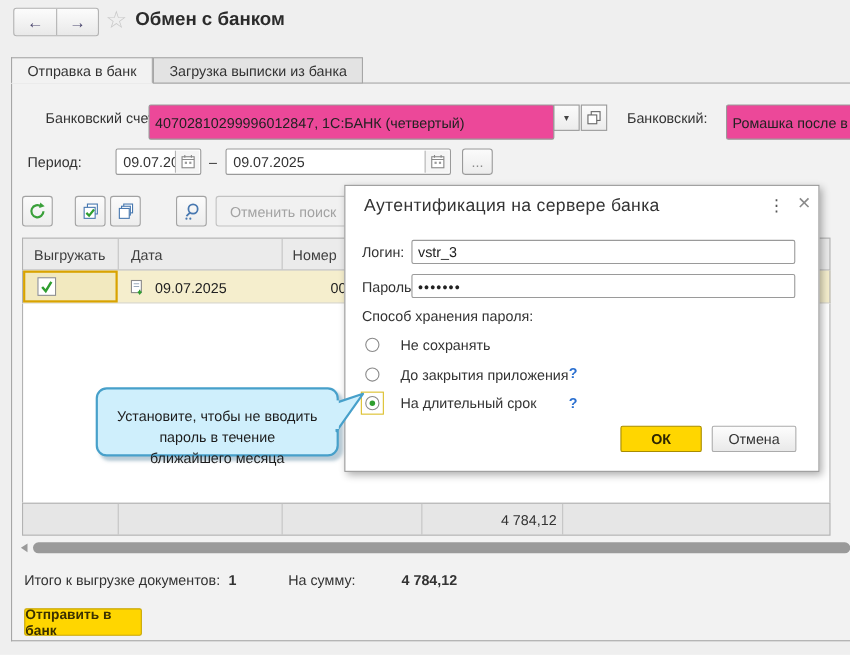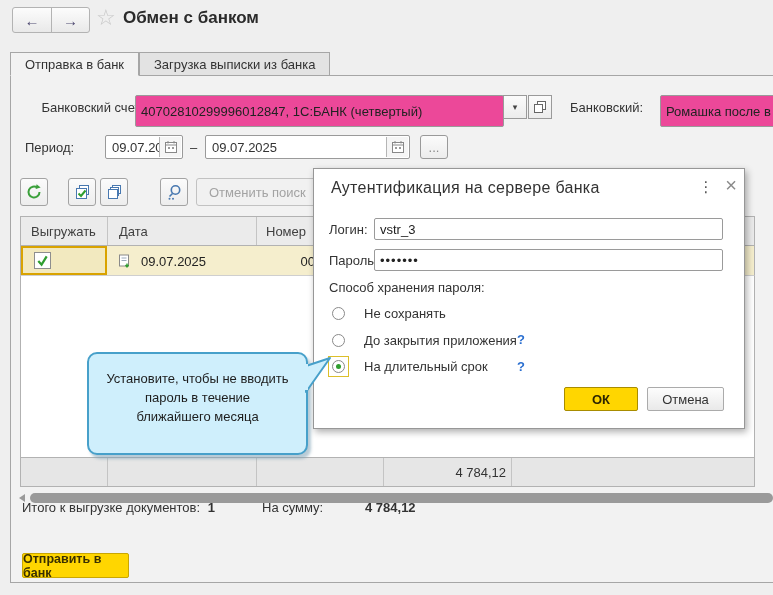--- a/index.html
+++ b/index.html
@@ -45,21 +45,21 @@
   .hcell { position:absolute; top:7px; color:#3f3f3f; }
   .sel-cell { position:absolute; left:0; top:0; width:86px; height:29px; border:2px solid #d9a300; background:#f2e9bf; display:flex; align-items:center; }
   .cbx { width:17px; height:17px; background:#fff; border:1px solid #8e8e8e; margin-left:11px; display:flex; align-items:center; justify-content:center; }
   .totcell { position:absolute; top:7px; color:#333; }
 
   
   .hscroll-thumb { left:30px; top:493px; width:743px; height:10px; background:#9a9a9a; border-radius:5px; }
   .hscroll-arrow { left:19px; top:494px; width:0; height:0; border-top:4px solid transparent; border-bottom:4px solid transparent; border-right:6px solid #9a9a9a; }
 
   
-  .summary { top:500px; color:#333;text-align:center; }
+  .summary { top:520px; color:#333;text-align:center; }
   .yellow-btn { display:flex; align-items:center; justify-content:center; background:#ffd600; border:1px solid #c9a602; border-radius:2px; font-weight:bold; color:#3a3000; }
 
   
   .dialog { left:313px; top:168px; width:432px; height:261px; background:#fff; border:1px solid #979797; box-shadow:2px 3px 7px rgba(0,0,0,0.32); z-index:5; }
   .dlg-title { position:absolute; left:17px; top:10px; font-size:16px; letter-spacing:0.3px; color:#333; }
   .dlg-kebab { position:absolute; left:384px; top:9px; width:16px; text-align:center; font-size:15px; color:#555; }
   .dlg-close { position:absolute; left:406px; top:5px; width:22px; text-align:center; font-size:20px; color:#8a8a8a; }
   .dlg-input { position:absolute; left:60px; width:349px; height:22px; border:1px solid #9a9a9a; border-radius:2px; background:#fff; font:13px "Liberation Sans","DejaVu Sans",sans-serif; padding:0 5px; color:#222; }
   .dlg-label { position:absolute; left:15px; color:#333; }
   .opt-row { position:absolute; left:14px; height:22px; display:flex; align-items:center; }
@@ -67,21 +67,21 @@
   .radio-wrap.selected { border-color:#dcbf2a; }
   .radio { width:13px; height:13px; border:1px solid #8a8a8a; border-radius:50%; background:#fff; position:relative; }
   .radio .dot { position:absolute; left:3px; top:3px; width:5px; height:5px; border-radius:50%; background:#2f9e2f; }
   .opt-label { margin-left:15px; }
   .help-q { position:absolute; left:203px; color:#2a6fd0; font-weight:bold; }
   .dlg-btn { position:absolute; top:218px; height:24px; display:flex; align-items:center; justify-content:center; border-radius:2px; }
   .dlg-ok { left:250px; width:74px; background:#ffd600; border:1px solid #a88c00; font-weight:bold; color:#2e2600; }
   .dlg-cancel { left:333px; width:77px; background:linear-gradient(#fdfdfd,#e9e9e9); border:1px solid #ababab; color:#333; }
 
   
-  .tooltip { left:87px; top:352px; width:221px; height:103px; background:#cfeffc; border:2px solid #47a0ca; border-radius:10px; box-shadow:3px 4px 3px rgba(125,160,180,0.55); z-index:8; text-align:center; padding-top:15px; line-height:19px; color:#1d1d1d; }
+  .tooltip { left:87px; top:352px; width:221px; height:63px; background:#cfeffc; border:2px solid #47a0ca; border-radius:10px; box-shadow:3px 4px 3px rgba(125,160,180,0.55); z-index:8; text-align:center; padding-top:15px; line-height:19px; color:#1d1d1d; }
   .tooltip-arrow { left:300px; top:348px; z-index:9; }
 </style>
 </head>
 <body>
 
 <div class="abs navgroup">
   <div class="navbtn">
       <span>←</span>
     </div>
   <div class="navbtn">

